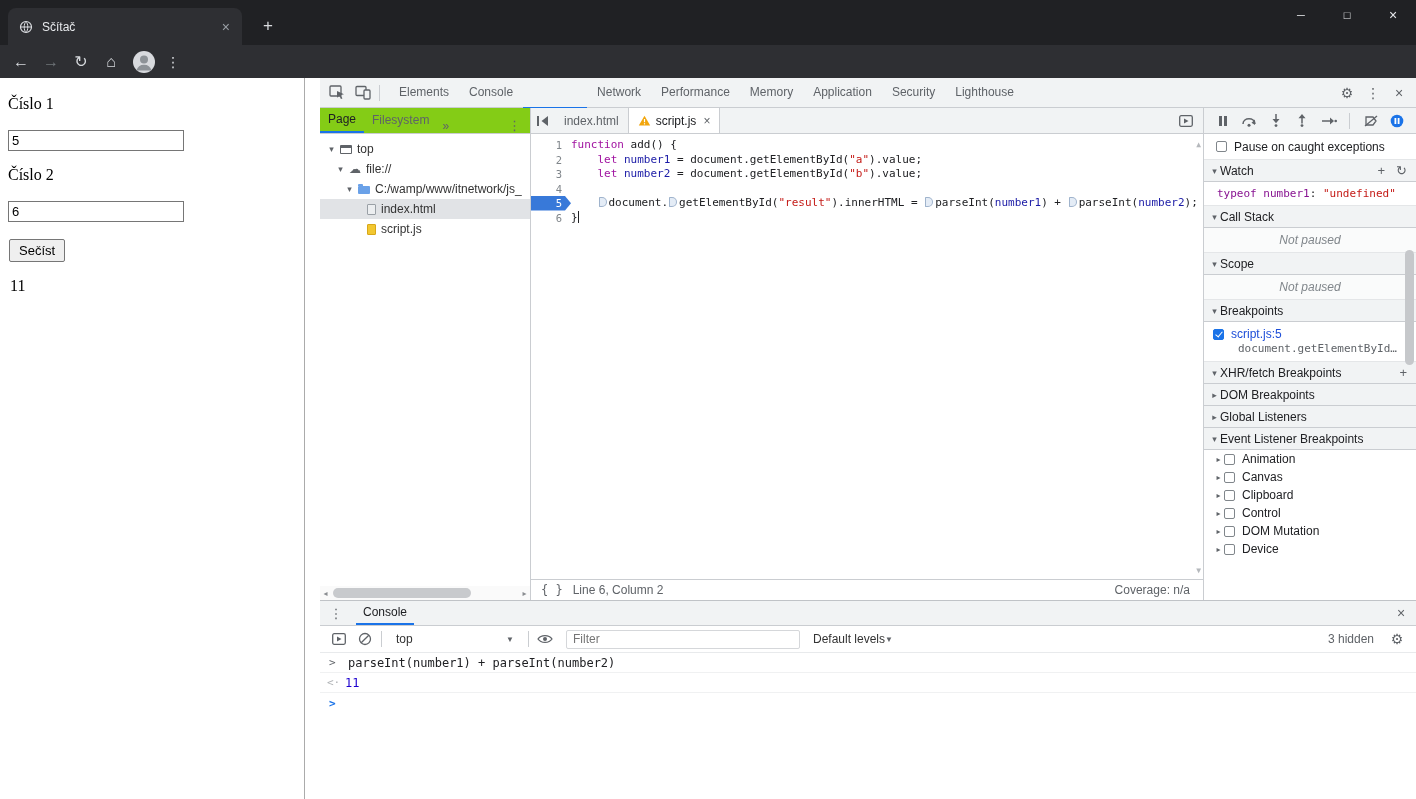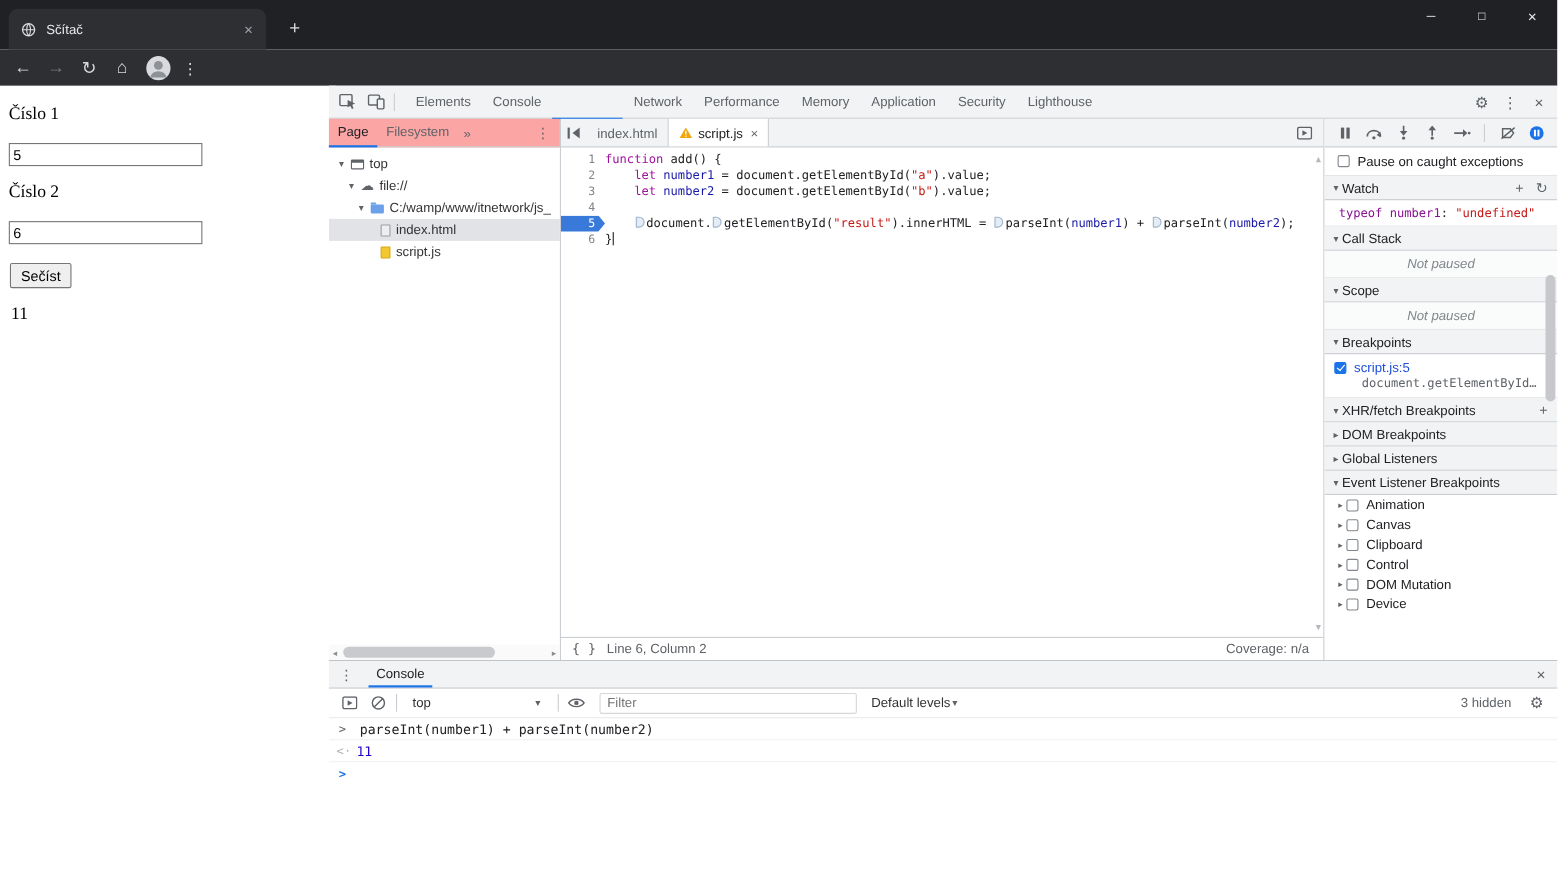--- a/index.html
+++ b/index.html
@@ -36,37 +36,37 @@
   .page{position:absolute;left:0;top:0;width:305px;height:100%;background:#fff;
         border-right:1px solid #ababab;font-family:"Liberation Serif",serif;color:#000;}
   .pg-label{position:absolute;left:8px;font-size:16px;}
   .pg-input{position:absolute;left:8px;width:176px;height:21px;border:1px solid #767676;background:#fff;
             font:13px "Liberation Sans",sans-serif;padding:1px 3px;}
   .pg-btn{position:absolute;left:9px;top:161px;font:13px "Liberation Sans",sans-serif;
           background:#efefef;border:1px solid #767676;border-radius:2px;padding:3px 9px;color:#000;}
   .pg-result{position:absolute;left:10px;top:199px;font-size:16px;}
 
   
-  .devtools{position:absolute;left:299px;top:0;right:0;height:100%;background:#fff;font-size:12px;color:#202124;}
+  .devtools{position:absolute;left:320px;top:0;right:0;height:100%;background:#fff;font-size:12px;color:#202124;}
   .vsep{width:1px;height:16px;background:#cacdd1;margin:0 3px;flex:none;}
   .icbtn{width:26px;height:26px;display:flex;align-items:center;justify-content:center;flex:none;color:#5f6368;}
 
   .dt-toolbar{position:absolute;left:0;top:0;right:0;height:30px;background:#f1f3f4;
               border-bottom:1px solid #cacdd1;display:flex;align-items:center;padding:0 4px;}
   .dt-tabs{display:flex;height:100%;align-items:stretch;margin-left:6px;}
   .dt-tab{padding:0 10px;line-height:28px;font-size:12px;color:#5f6368;white-space:nowrap;}
   .dt-tab.active{color:#202124;border-bottom:2px solid #1a73e8;line-height:27px;margin-top:29px;}
   .dt-right{margin-left:auto;display:flex;align-items:center;}
   .glyphbtn{width:26px;text-align:center;color:#5f6368;font-size:14px;}
 
   .dt-main{position:absolute;left:0;top:30px;right:0;height:492px;display:flex;}
 
   
   .navigator{width:211px;flex:none;border-right:1px solid #cacdd1;display:flex;flex-direction:column;position:relative;}
-  .nav-header{height:26px;background:#fca5a5;border-bottom:1px solid #cacdd1;display:flex;align-items:center;flex:none;}
+  .nav-header{height:26px;background:#84cc16;border-bottom:1px solid #cacdd1;display:flex;align-items:flex-end;flex:none;}
   .nav-tab{padding:0 8px;line-height:25px;color:#5f6368;}
   .nav-tab.active{color:#202124;border-bottom:2px solid #1a73e8;line-height:24px;}
   .nav-more{color:#5f6368;padding:0 5px;}
   .nav-kebab{margin-left:auto;color:#5f6368;padding:0 9px;font-size:13px;}
   .nav-tree{flex:1;overflow:hidden;padding-top:5px;}
   .tree-row{height:20px;display:flex;align-items:center;white-space:nowrap;color:#333;}
   .tree-row.selected{background:#e1e3e6;}
   .expander{width:11px;flex:none;text-align:center;font-size:9px;color:#5f6368;}
   .ticon{flex:none;margin:0 5px 0 3px;display:inline-flex;align-items:center;justify-content:center;}
   .frame-icon{width:12px;height:9px;border:1.3px solid #5f6368;border-top-width:3px;border-radius:1px;}

